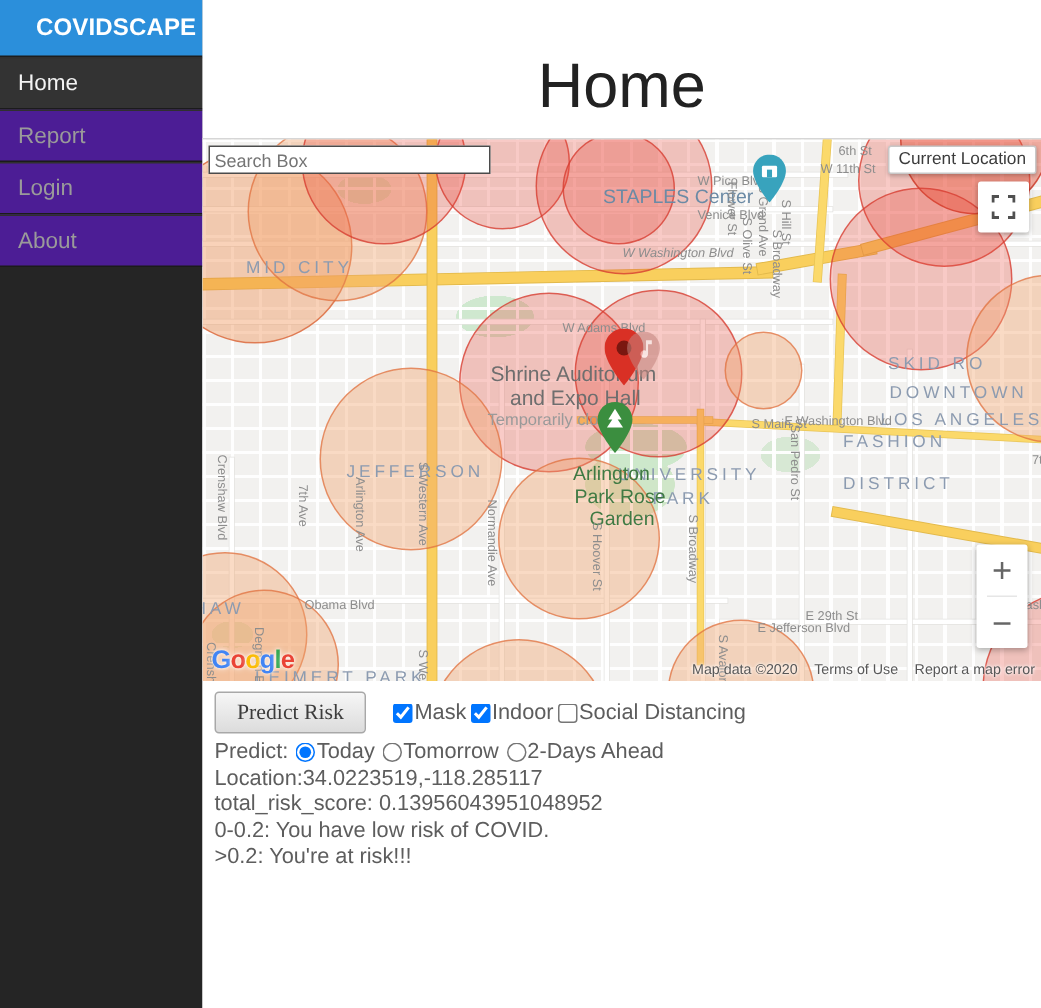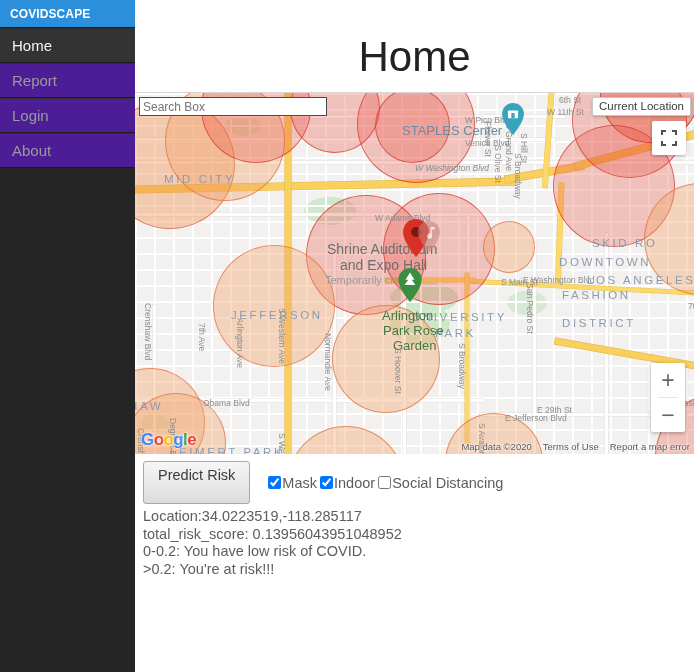--- a/index.html
+++ b/index.html
@@ -21,29 +21,29 @@
   
   .sidebar {
     width: 135px;
     height: 672px;
     background: #252525;
     flex: 0 0 135px;
     display: flex;
     flex-direction: column;
   }
   .brand {
-    height: 28px;
+    height: 38px;
     background: #2b8fdb;
     color: #ffffff;
-    font-size: 12px;
+    font-size: 16px;
     font-weight: bold;
     letter-spacing: 0.1px;
     display: flex;
     align-items: center;
-    padding-left: 10px;
+    padding-left: 24px;
     border-bottom: 1px solid #1d1d1d;
   }
   .nav-item {
     height: 35px;
     display: flex;
     align-items: center;
     padding-left: 12px;
     font-size: 15px;
     color: #9a9a9a;
     border-bottom: 1px solid #1b1b1b;
@@ -282,25 +282,25 @@
   .row-1 {
     display: flex;
     align-items: center;
     gap: 0;
     padding-bottom: 4px;
   }
   .predict-btn {
     background: linear-gradient(#f6f6f6, #dcdcdc);
     border: 1px solid #a8a8a8;
     border-radius: 3px;
-    padding: 5px 14px 20px 14px;
+    padding: 5px 14px 4px 14px;
     font-size: 14.5px;
     color: #3c3c3c;
     cursor: pointer;
-    font-family: Liberation Sans, sans-serif;
+    font-family: Liberation Serif, serif;
     margin-left: 4px;
   }
   .chk-group {
     margin-left: 18px;
     display: flex;
     align-items: center;
     font-size: 14.5px;
     color: #5d5d5d;
   }
   .chk-group label {
@@ -418,21 +418,21 @@
         </div>
 
       <div id="labels-layer">
           <div class="map-label lbl-district" style="left: 29px; top: 80px;">MID CITY</div>
           <div class="map-label lbl-district" style="left: 96px; top: 216px;">JEFFERSON</div>
           <div class="map-label lbl-district" style="left: 35px; top: 353px;">LEIMERT PARK</div>
           <div class="map-label lbl-district" style="left: -6px; top: 307px;">HAW</div>
           <div class="map-label lbl-district" style="left: 277px; top: 218px;">UNIVERSITY</div>
           <div class="map-label lbl-district" style="left: 300px; top: 234px;">PARK</div>
           <div class="map-label lbl-district" style="left: 457px; top: 144px;">SKID RO</div>
-          <div class="map-label lbl-district" style="left: 424px; top: 163px;">DOWNTOWN</div>
+          <div class="map-label lbl-district" style="left: 458px; top: 163px;">DOWNTOWN</div>
           <div class="map-label lbl-district" style="left: 452px; top: 181px;">LOS ANGELES</div>
           <div class="map-label lbl-district" style="left: 427px; top: 196px;">FASHION</div>
           <div class="map-label lbl-district" style="left: 427px; top: 212px; margin-top: 12px;">DISTRICT</div>
           <div class="map-label lbl-poi" style="left: 267px; top: 30px;">STAPLES Center</div>
           <div class="map-label lbl-poi-dark" style="left: 192px; top: 148px;">Shrine Auditorium</div>
           <div class="map-label lbl-poi-dark" style="left: 205px; top: 164px;">and Expo Hall</div>
           <div class="map-label lbl-sub" style="left: 190px; top: 181px;">Temporarily closed</div>
           <div class="map-label lbl-park" style="left: 247px; top: 215px;">Arlington</div>
           <div class="map-label lbl-park" style="left: 248px; top: 230px;">Park Rose</div>
           <div class="map-label lbl-park" style="left: 258px; top: 245px;">Garden</div>
@@ -539,20 +539,35 @@
             <span>Indoor</span>
           </label>
           <label>
             <input type="checkbox" style="">
             <span>Social Distancing</span>
           </label>
         </div>
       </div>
 
       <div class="info-block">
+        <div class="rline">
+          <span style="margin-right:5px;">Predict:</span>
+          <label>
+            <input type="radio" name="pred" checked="" style="">
+            <span>Today</span>
+          </label>
+          <label>
+            <input type="radio" name="pred" style="">
+            <span>Tomorrow</span>
+          </label>
+          <label>
+            <input type="radio" name="pred" style="">
+            <span>2-Days Ahead</span>
+          </label>
+        </div>
         <div>Location:34.0223519,-118.285117</div>
         <div>total_risk_score: 0.13956043951048952</div>
         <div>0-0.2: You have low risk of COVID.</div>
         <div>&gt;0.2: You're at risk!!!</div>
       </div>
 
     </div>
 
   </div>
 </div>

